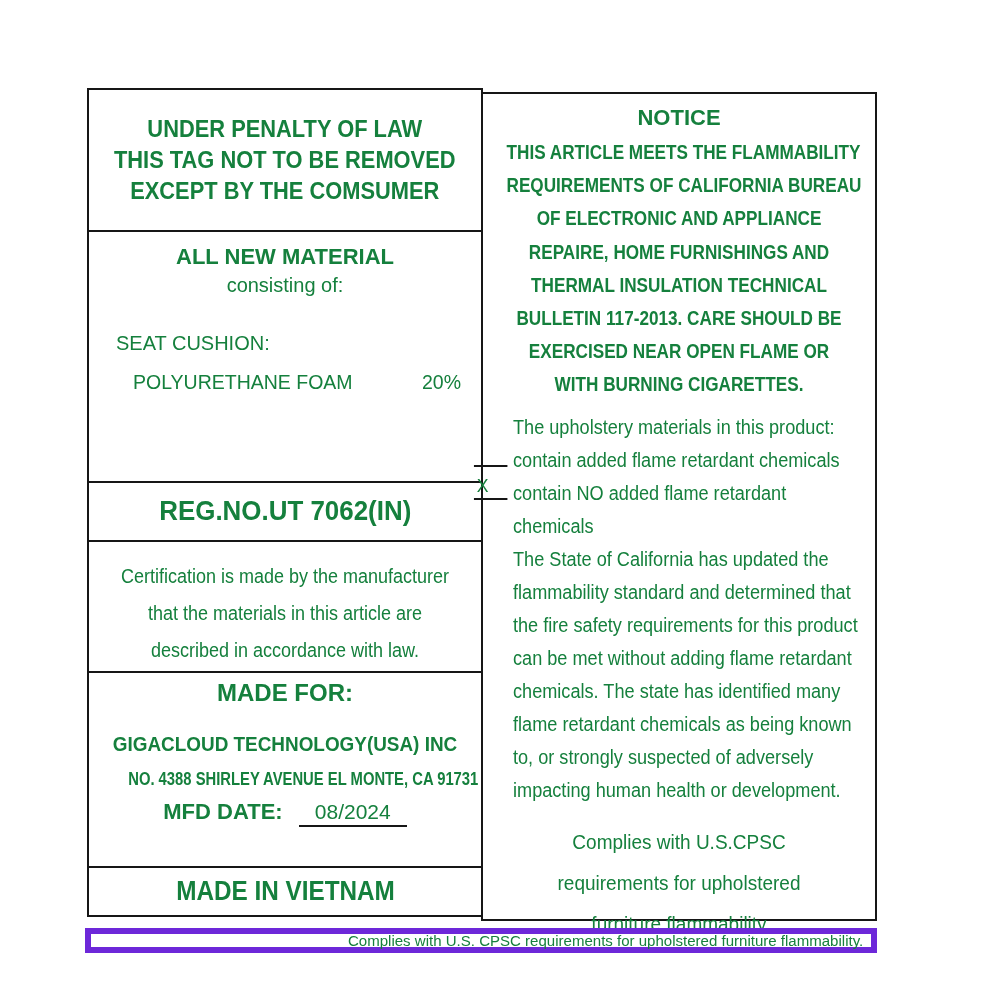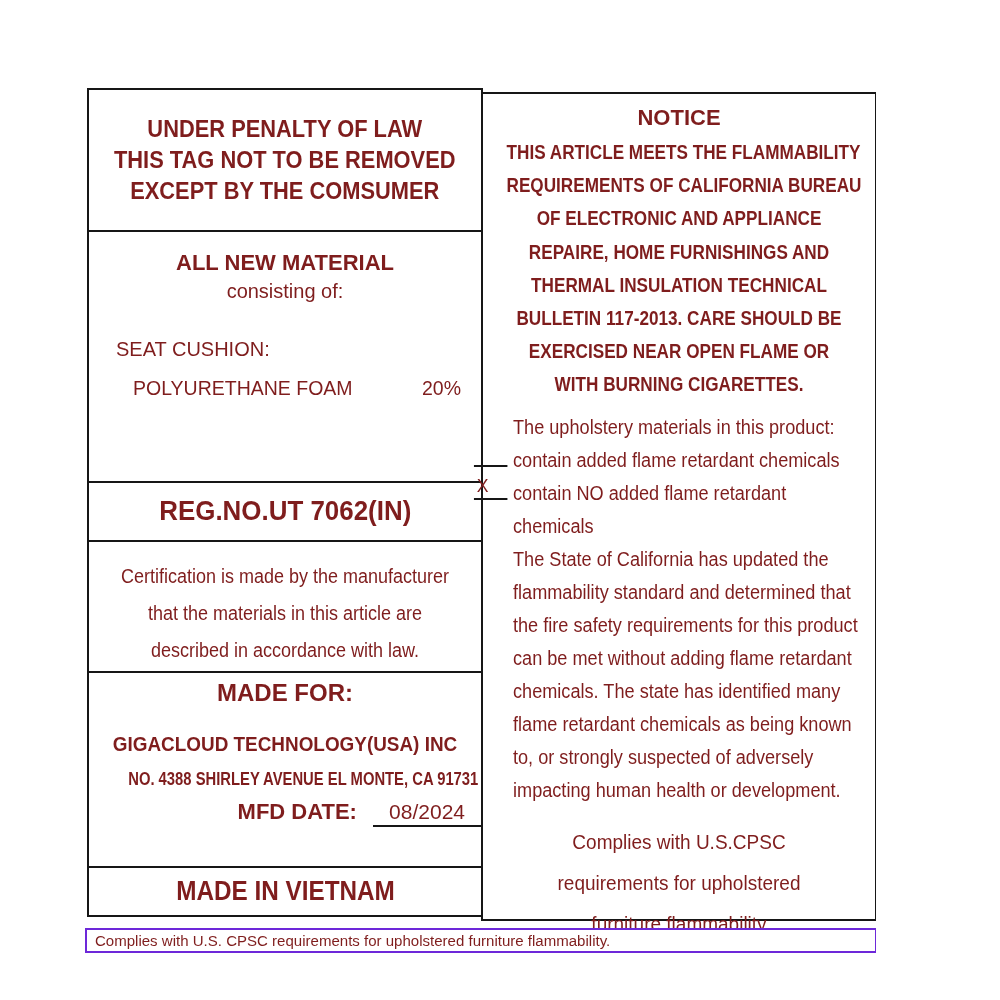--- a/index.html
+++ b/index.html
@@ -1,55 +1,55 @@
 <!DOCTYPE html>
 <html><head>
 <meta charset="utf-8">
 <style>
   html,body { margin:0; padding:0; background:#ffffff; }
   .canvas {
-    position:relative; width:876px; height:1000px; background:#ffffff;
-    font-family:"Liberation Sans", sans-serif; color:#7f1d1d;
+    position:relative; width:1000px; height:1000px; background:#ffffff;
+    font-family:"Liberation Sans", sans-serif; color:#15803d;
     overflow:hidden;
   }
   .leftcol { position:absolute; left:87px; top:88px; width:396px; }
   .box { box-sizing:border-box; border:2px solid #161616; background:#fff; }
   .box + .box { margin-top:-2px; }
   .rightcol {
     position:absolute; left:481px; top:92px; width:396px; height:829px;
     box-sizing:border-box; border:2px solid #161616; background:#fff;
   }
   .strip {
     position:absolute; left:85px; top:928px; width:792px; height:25px;
-    box-sizing:border-box; border:2px solid #6d28d9; background:#fff;
-    display:flex; align-items:center; justify-content:flex-start;
+    box-sizing:border-box; border:6px solid #6d28d9; background:#fff;
+    display:flex; align-items:center; justify-content:flex-end;
   }
 
   
   .b1 { height:144px; display:flex; align-items:center; justify-content:center; }
   .b1-text { font-size:23px; font-weight:bold; line-height:31px; text-align:center;
              white-space:pre; transform:scaleX(0.95); }
-  .b2 { height:253px; padding-top:18px; }
+  .b2 { height:253px; padding-top:12px; }
   .mat-title { font-size:22px; font-weight:bold; text-align:center; }
   .mat-sub   { font-size:20px; text-align:center; margin-top:4px; }
   .mat-sec   { font-size:20px; margin:35px 0 0 27px; }
   .mat-row   { display:flex; justify-content:space-between; align-items:baseline;
                font-size:19.5px; margin:16px 20px 0 44px; }
   .b3 { height:61px; display:flex; align-items:center; justify-content:center; }
   .b3-text { font-size:27px; font-weight:bold; transform:scaleX(0.96); }
   .b4 { height:133px; padding-top:16px; }
   .b4-text { font-size:20px; line-height:37px; text-align:center; white-space:pre;
              transform:scaleX(0.9); }
   .b5 { height:197px; }
   .mf-title   { margin-top:6px; font-size:24px; font-weight:bold; text-align:center; }
   .mf-company { margin-top:25px; font-size:21px; font-weight:bold; text-align:center;
                 white-space:pre; transform:scaleX(0.9); }
   .mf-address { margin-top:12px; font-size:18.5px; font-weight:bold; text-align:center;
                 white-space:pre; transform:scaleX(0.8); }
-  .mf-date    { margin-top:9px; text-align:right; font-size:22px; }
+  .mf-date    { margin-top:9px; text-align:center; font-size:22px; }
   .mf-date-label { font-weight:bold; }
   .mf-date-value { display:inline-block; border-bottom:2px solid #161616;
                    padding:0 16px 1px 16px; margin-left:10px; font-size:21px; }
   .b6 { height:51px; display:flex; align-items:center; justify-content:center;text-align:right; }
   .b6-text { font-size:27px; font-weight:bold; transform:scaleX(0.9); }
 
   
   .nt-title { margin-top:11px; font-size:22px; font-weight:bold; text-align:center; }
   .nt-body  { margin-top:5px; font-size:19.5px; font-weight:bold; line-height:33.2px;
               text-align:center; white-space:pre; transform:scaleX(0.88); }

